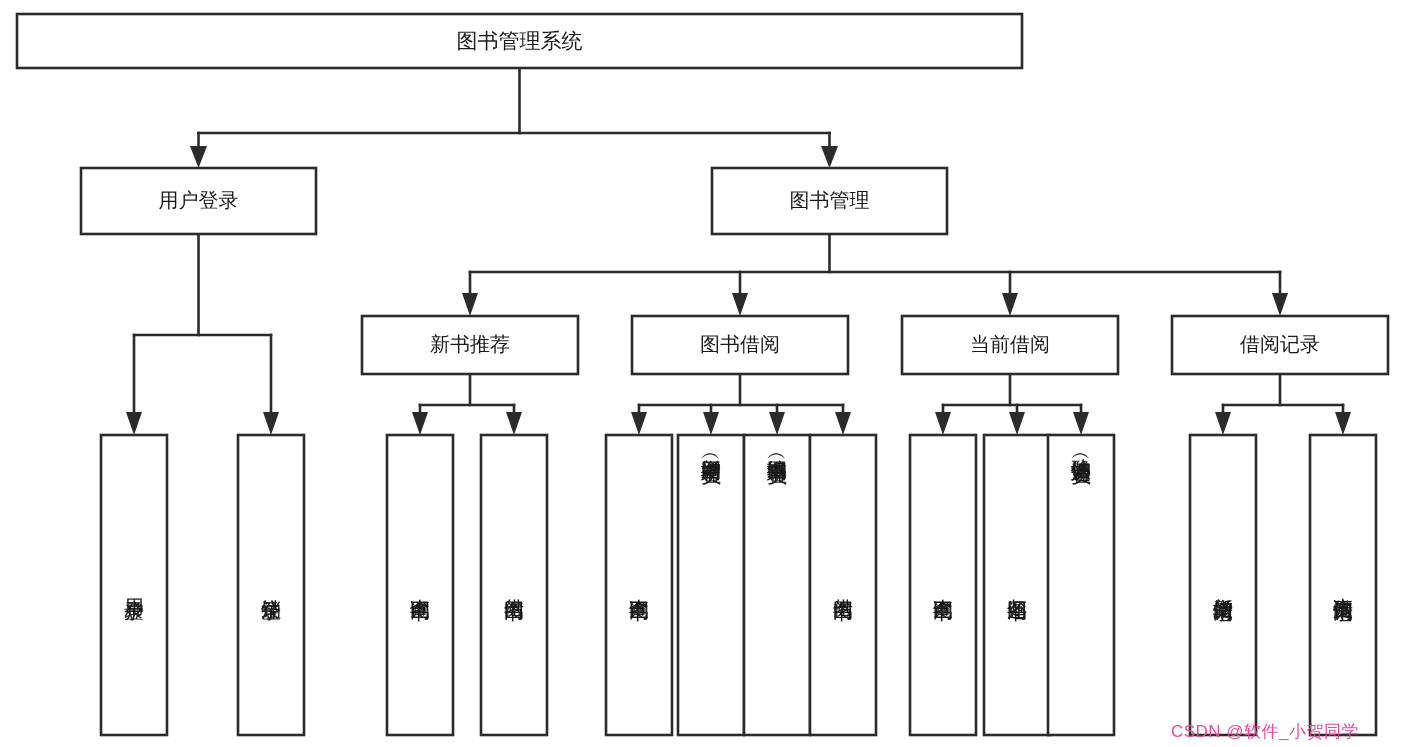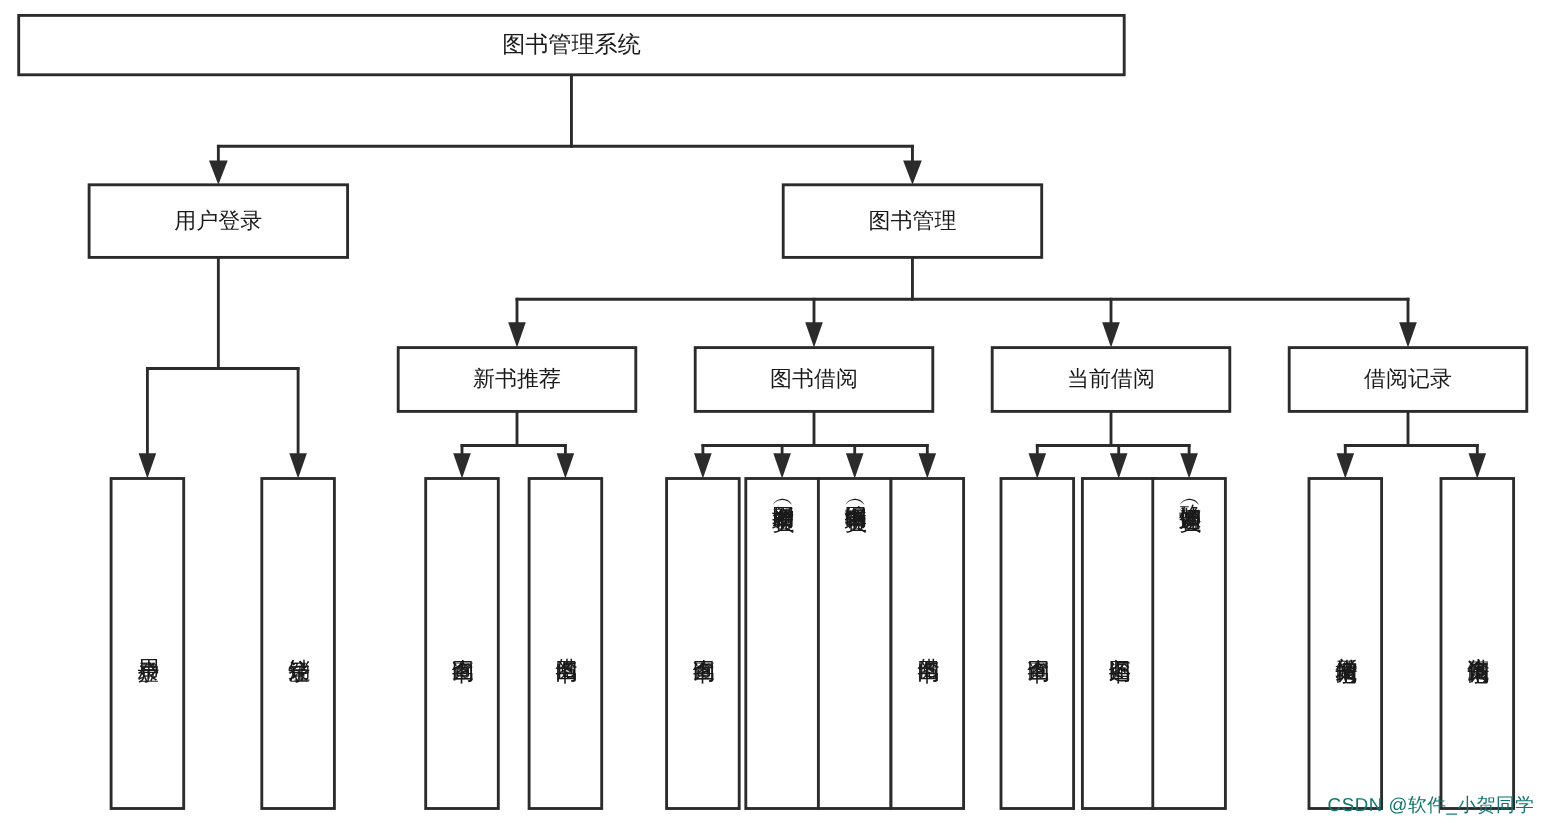--- a/index.html
+++ b/index.html
@@ -11,21 +11,20 @@
     width: 1405px;
     height: 747px;
     font-family: "Liberation Sans", sans-serif;
     overflow: hidden;
   }
   #diagram-root {
     position: relative;
     width: 1367px;
     height: 747px;
     background: #ffffff;
-    padding-left: 36px;
   }
   svg#flowchart {
     position: absolute;
     left: 0;
     top: 0;
     width: 1405px;
     height: 747px;
     display: block;
   }
   .node-box {
@@ -68,21 +67,21 @@
     color: #1a1a1a;
     white-space: nowrap;
     text-align: center;
   }
   .watermark {
     position: absolute;
     right: 8px;
     bottom: 4px;
     font-family: "Liberation Sans", sans-serif;
     font-size: 17px;
-    color: #0f766e;
+    color: #ec4899;
     letter-spacing: 0.5px;
     white-space: nowrap;
   }
 </style>
 </head>
 <body>
 
 <div id="diagram-root">
 
   <svg id="flowchart" viewBox="0 0 1405 747">

